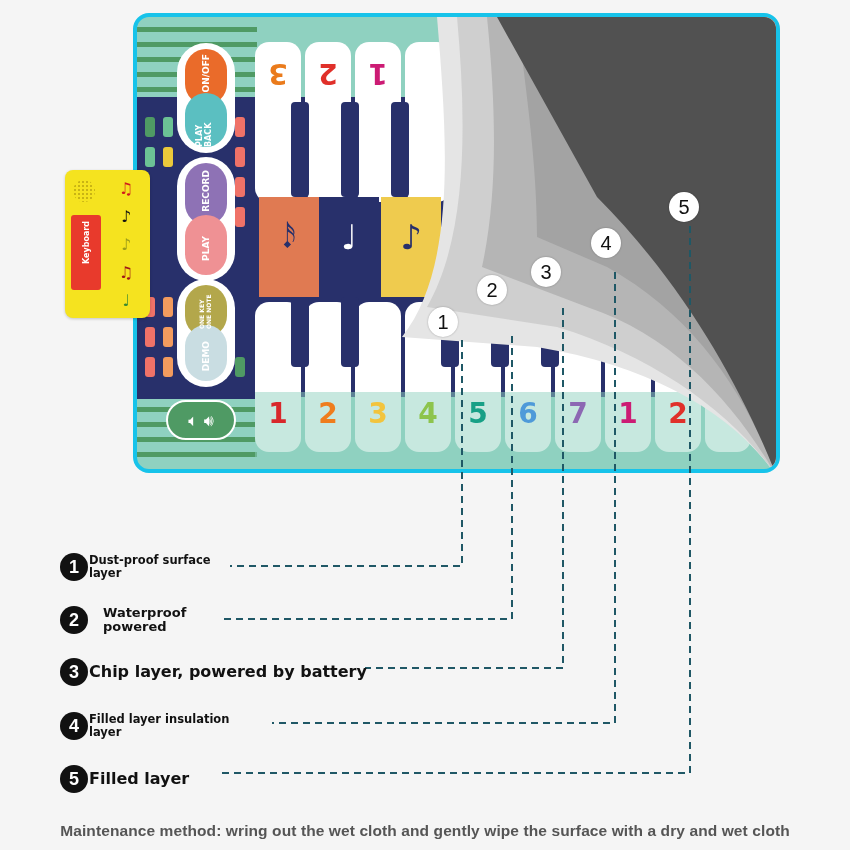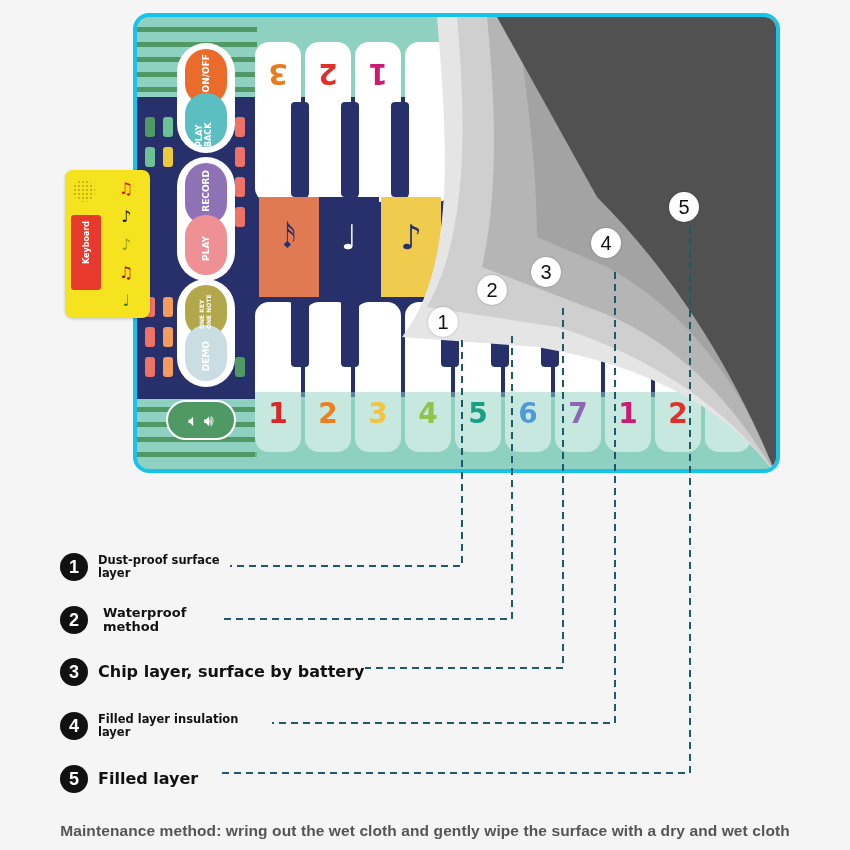--- a/index.html
+++ b/index.html
@@ -2,21 +2,21 @@
 <html><head>
 <meta charset="utf-8">
 <style>
   html,body{margin:0;padding:0;}
   body{width:850px;height:850px;background:#f5f5f5;position:relative;overflow:hidden;font-family:"DejaVu Sans","Liberation Sans",sans-serif;}
   .abs{position:absolute;}
   #mat{left:133px;top:13px;width:647px;height:460px;border:4px solid #17c3ea;border-radius:16px;background:#8fd1c0;overflow:hidden;box-sizing:border-box;}
   .caption{position:absolute;left:0;width:850px;top:822px;text-align:center;font-family:"Liberation Sans",sans-serif;font-size:15.5px;font-weight:bold;color:#555;letter-spacing:0.1px;}
   .legend-row{position:absolute;left:60px;display:flex;align-items:center;}
   .legend-num{width:28px;height:28px;border-radius:50%;background:#111;color:#fff;font-weight:bold;font-size:18px;display:flex;align-items:center;justify-content:center;font-family:"Liberation Sans",sans-serif;}
-  .legend-text{margin-left:10px;font-weight:bold;color:#111;line-height:13px;font-family:"DejaVu Sans",sans-serif;}
+  .legend-text{margin-left:1px;font-weight:bold;color:#111;line-height:13px;font-family:"DejaVu Sans",sans-serif;}
   .small{font-size:11.5px;}
   .large{font-size:16px;line-height:18px;}
   .callout{position:absolute;width:30px;height:30px;border-radius:50%;background:#fff;color:#111;font-size:20px;display:flex;align-items:center;justify-content:center;font-family:"Liberation Sans",sans-serif;box-shadow:0 0 2px rgba(0,0,0,0.3);}
 </style>
 </head>
 <body>
 
 <div id="mat" class="abs">
 
   <svg class="abs" style="left:0;top:0" width="647" height="460">
@@ -189,26 +189,26 @@
   <div class="legend-num">1</div>
   <div class="legend-text small">
     <div>Dust-proof surface</div>
     <div>layer</div>
   </div>
 </div>
 <div class="legend-row" style="top:606px;">
   <div class="legend-num">2</div>
   <div class="legend-text" style="font-size:13px;line-height:14px;margin-left:15px;">
     <div>Waterproof</div>
-    <div>method</div>
+    <div>powered</div>
   </div>
 </div>
 <div class="legend-row" style="top:658px;">
   <div class="legend-num">3</div>
-  <div class="legend-text large">Chip layer, surface by battery</div>
+  <div class="legend-text large">Chip layer, powered by battery</div>
 </div>
 <div class="legend-row" style="top:712px;">
   <div class="legend-num">4</div>
   <div class="legend-text small">
     <div>Filled layer insulation</div>
     <div>layer</div>
   </div>
 </div>
 <div class="legend-row" style="top:765px;">
   <div class="legend-num">5</div>

